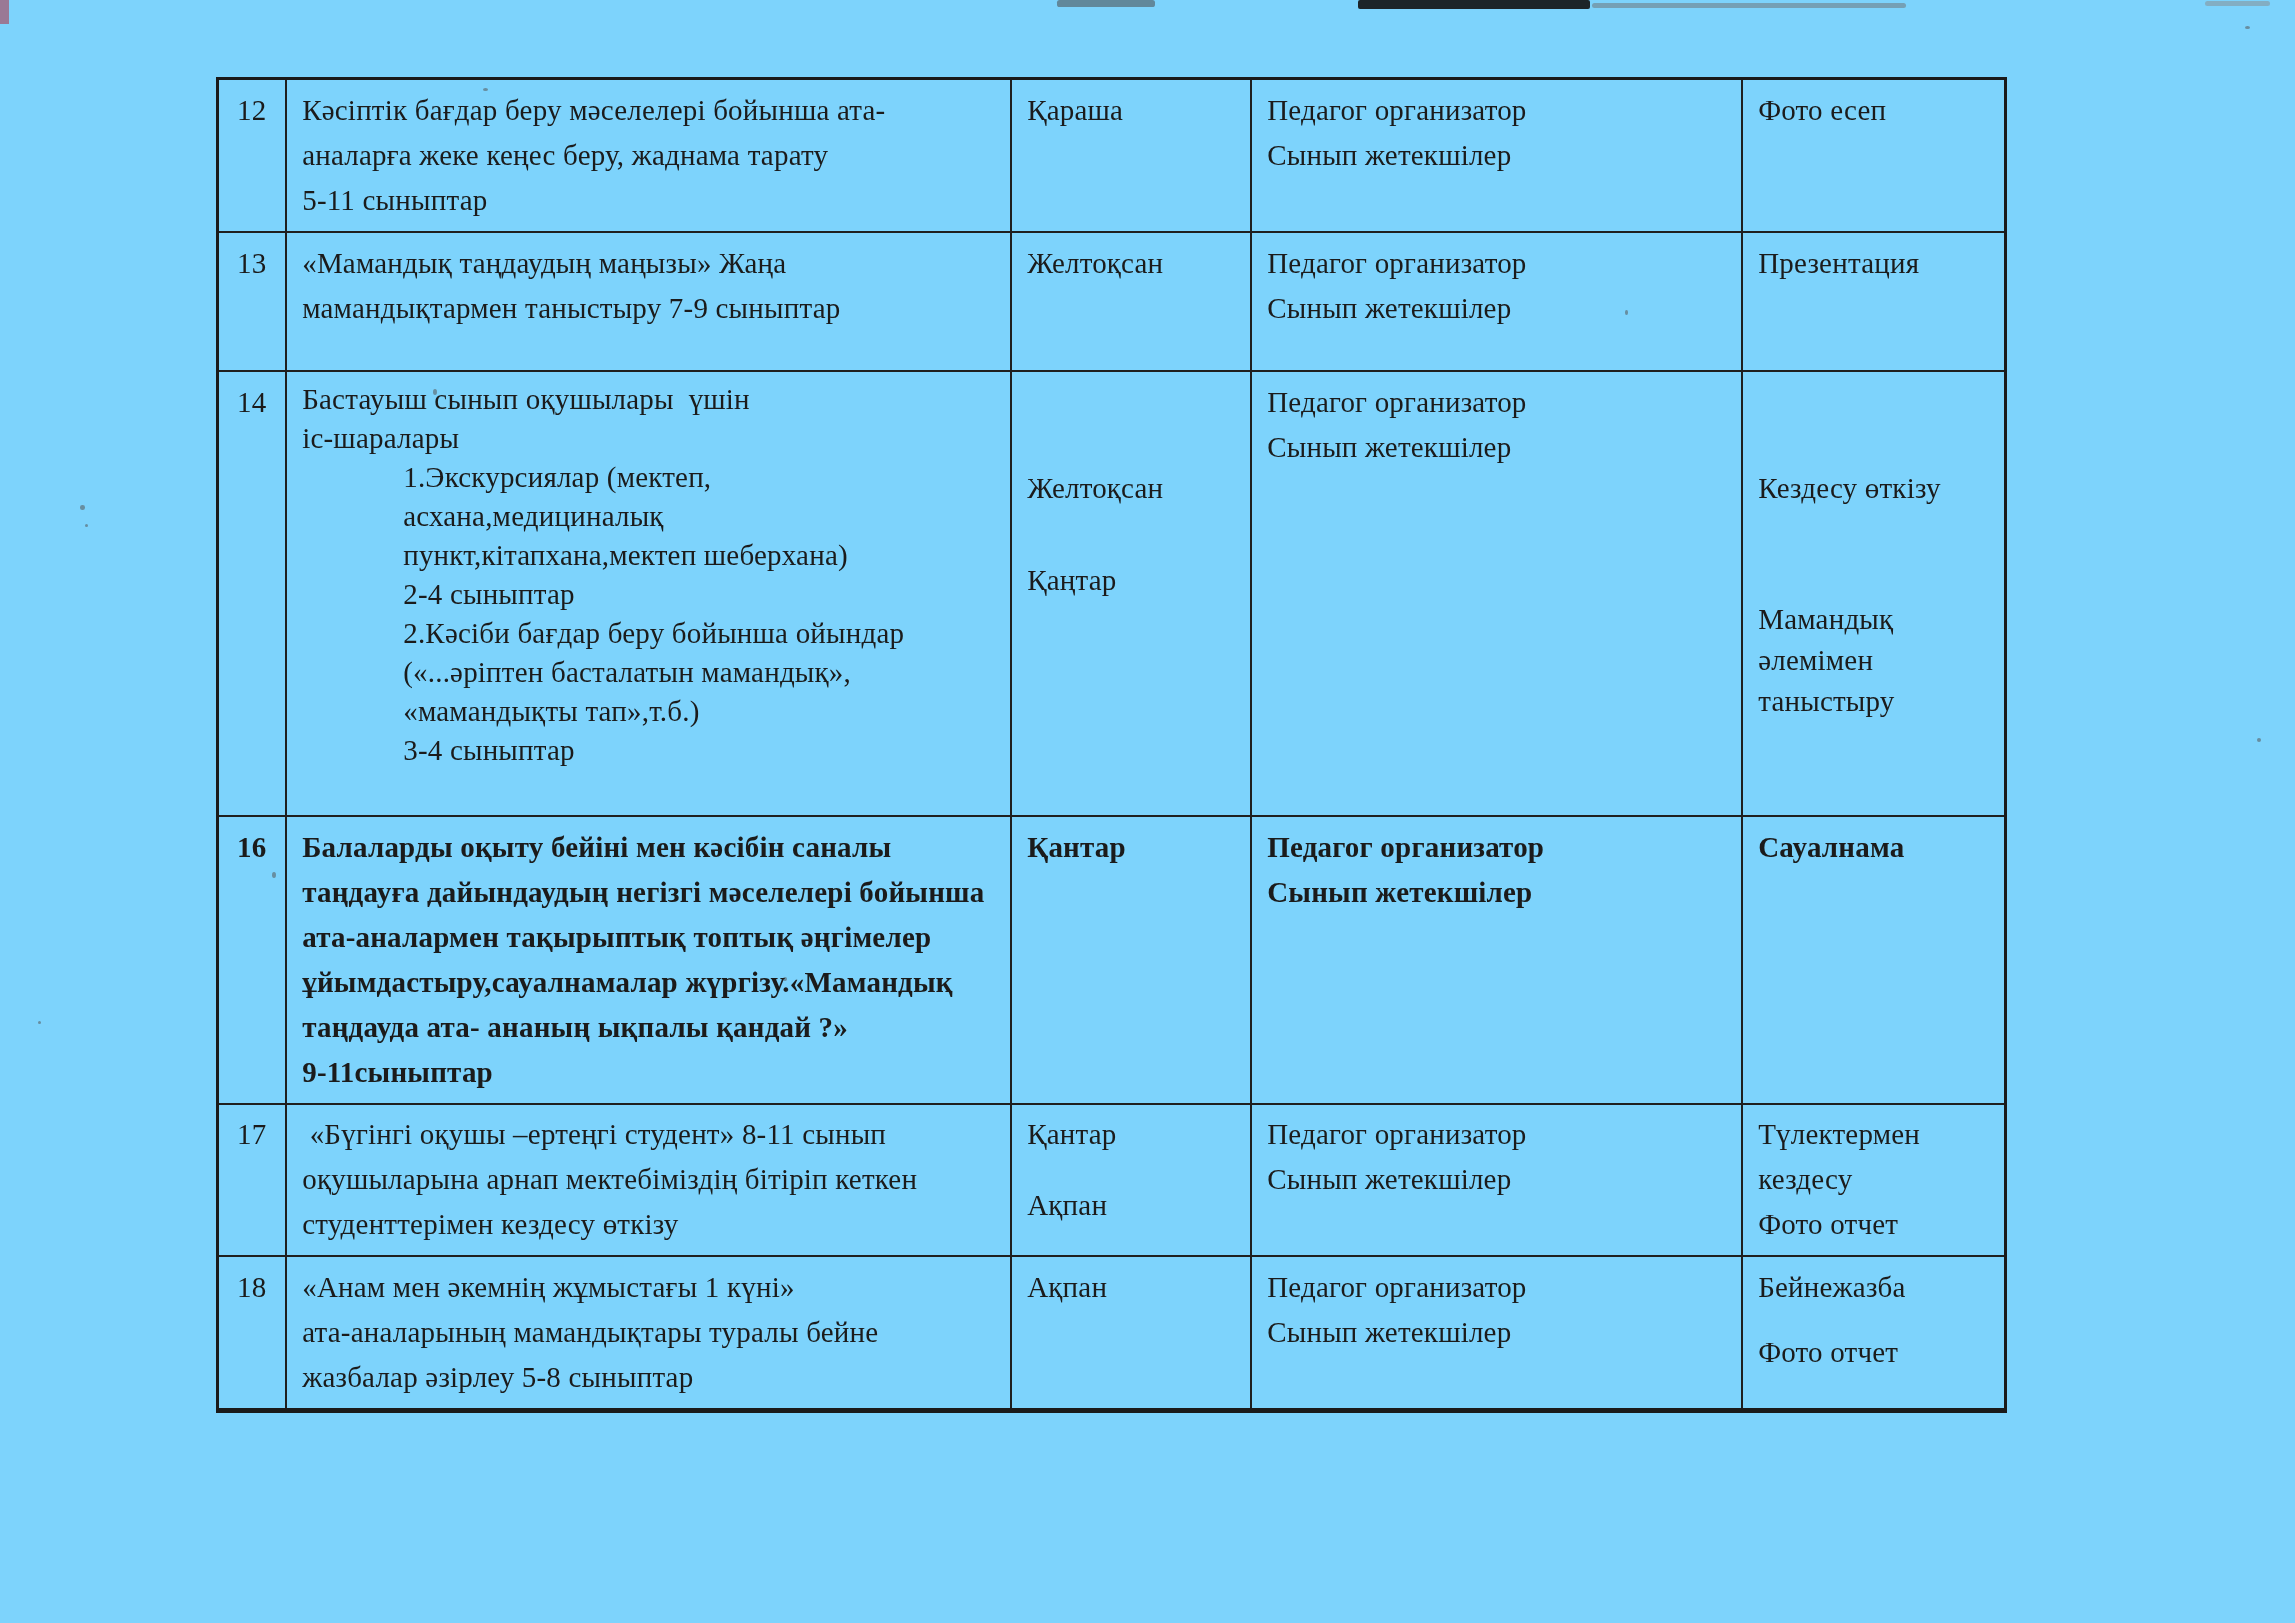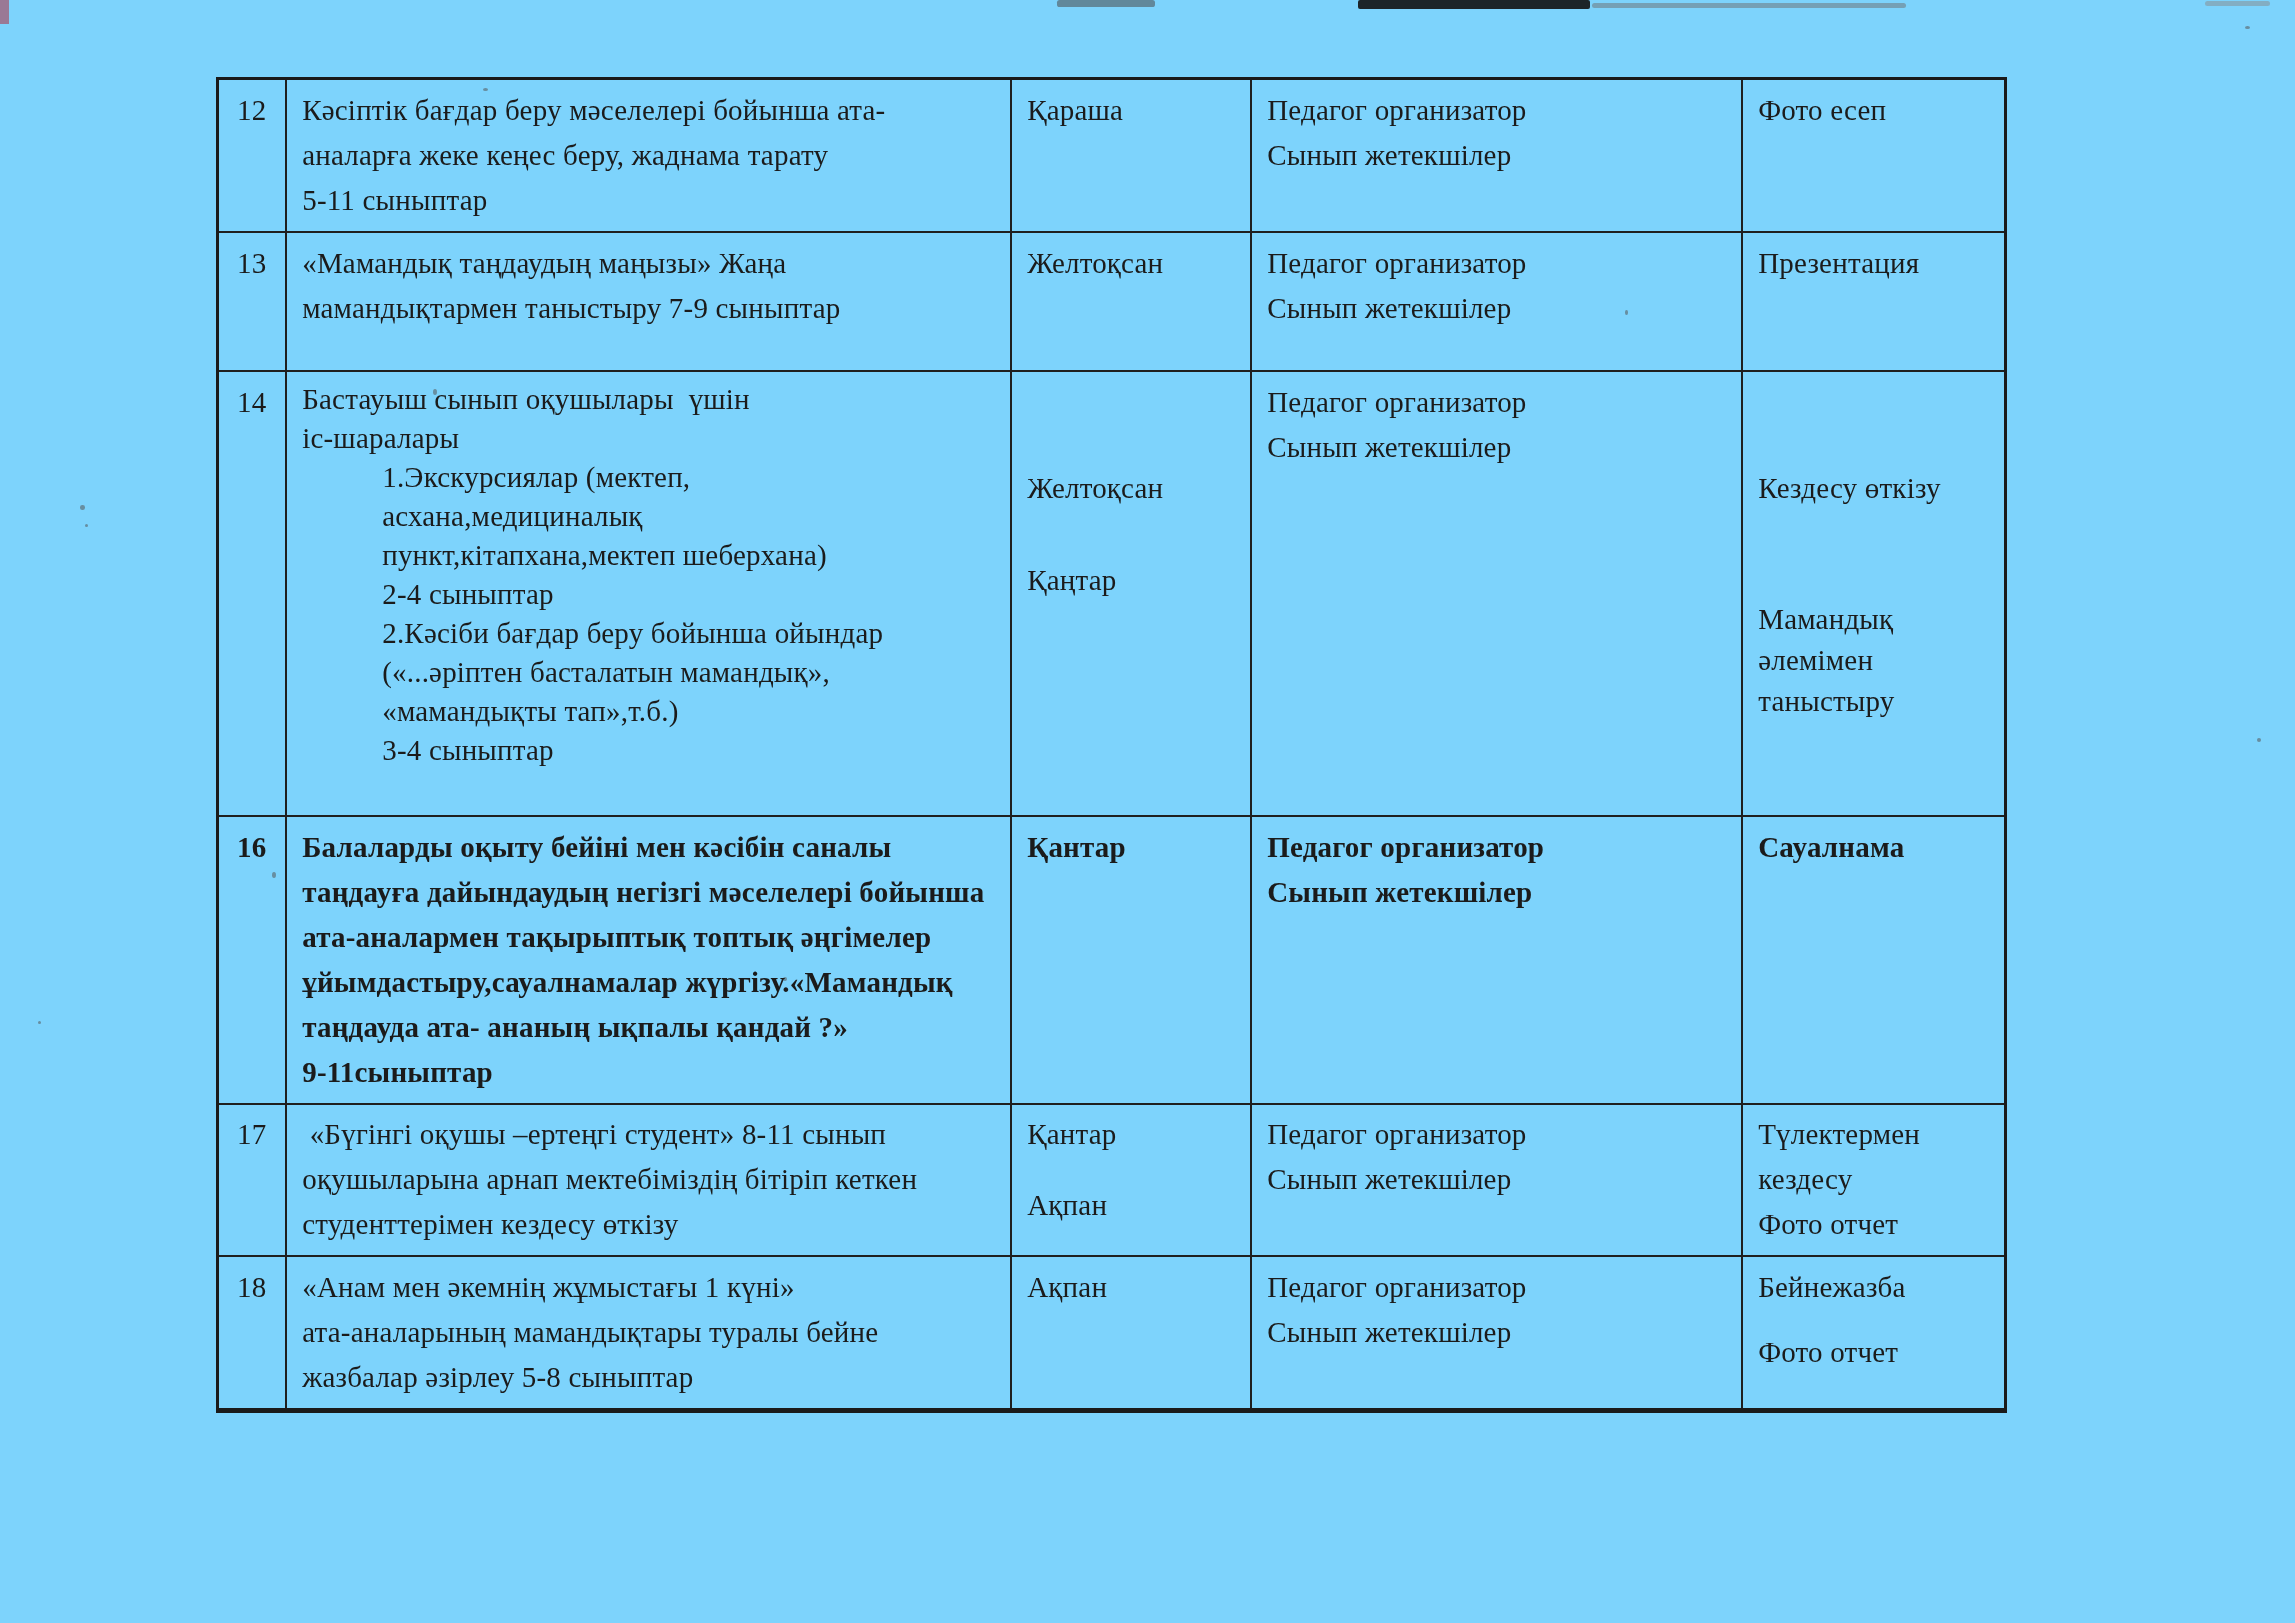--- a/index.html
+++ b/index.html
@@ -39,21 +39,21 @@
   
   tr.r12 { height: 149px; }
   tr.r13 { height: 139px; }
   tr.r14 { height: 445px; }
   tr.r15 { height: 145px; }
   tr.r16 { height: 280px; font-weight: bold; }
   tr.r17 { height: 151px; }
   tr.r18 { height: 144px; }
   
   tr.r14 td.c-act { line-height: 39px; }
-  .indent { margin-left: 80px; }
+  .indent { margin-left: 101px; }
   
   .m14a { margin-top: 86px; }
   .m14b { margin-top: 47px; }
   .o14a { margin-top: 86px; }
   .o14b { margin-top: 88px; line-height: 41px; }
   .m17b { margin-top: 26px; }
   .o18b { margin-top: 19.6px; }
   
   .artifact { position: absolute; pointer-events: none; }
   .smudge1 { left: 1057px; top: 0; width: 98px; height: 6.5px; background: #4a4a4a; opacity: .55; border-radius: 2.6px; }

